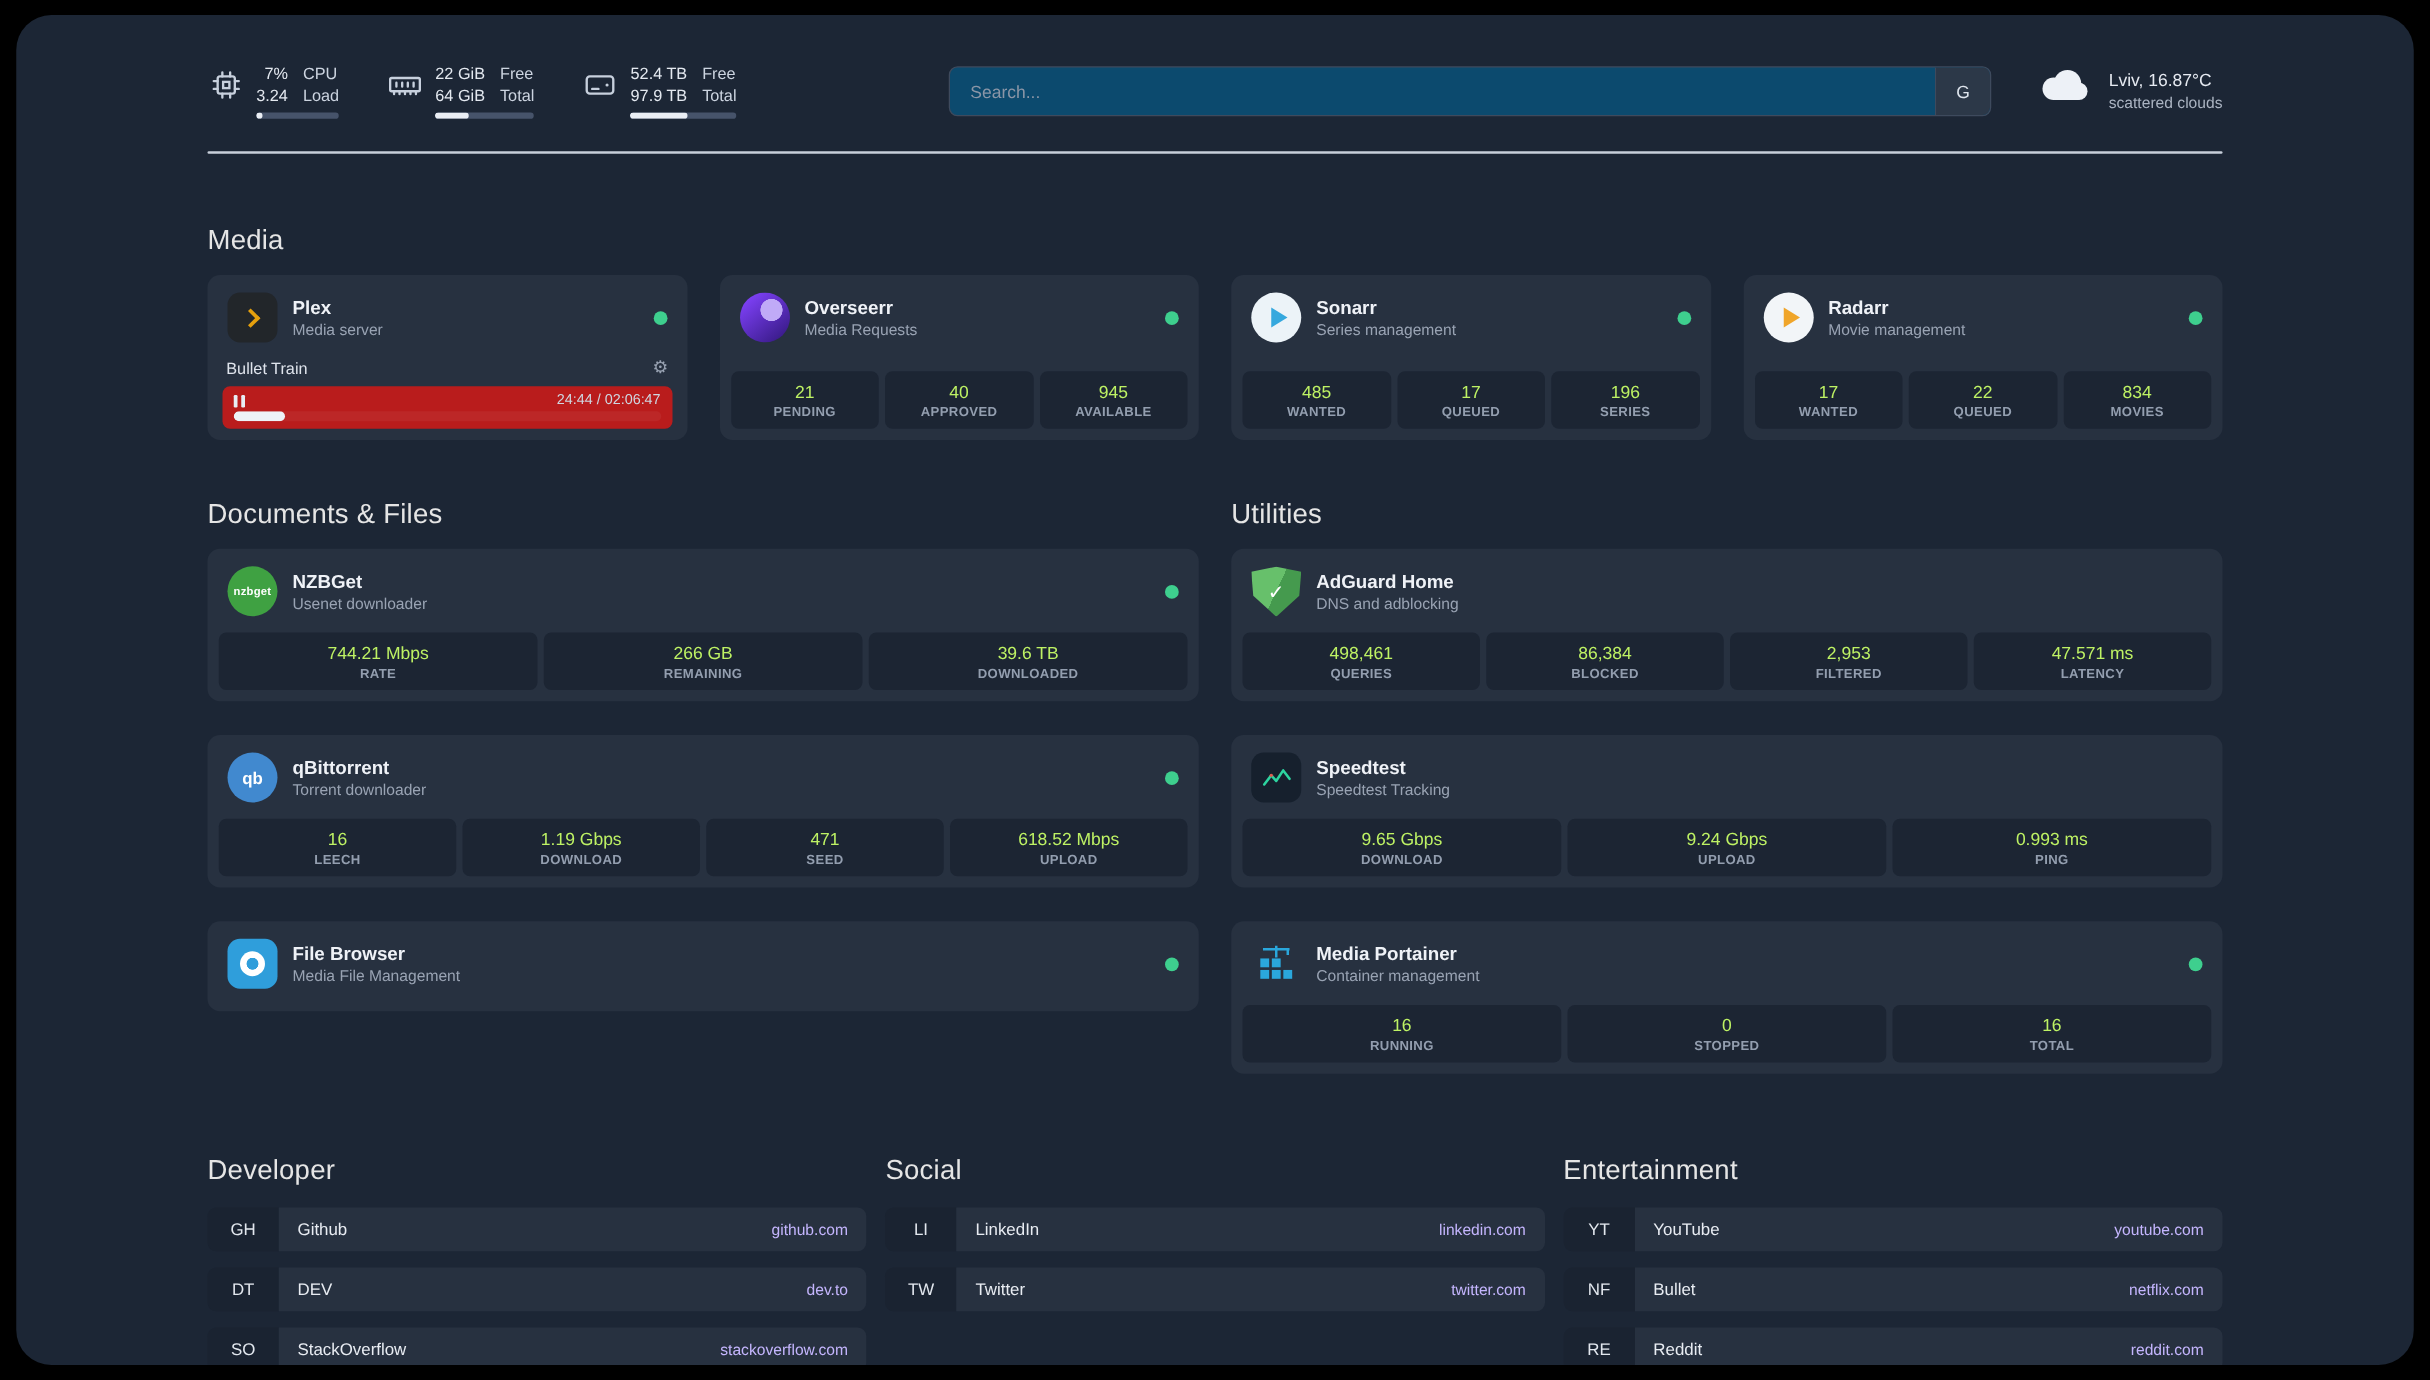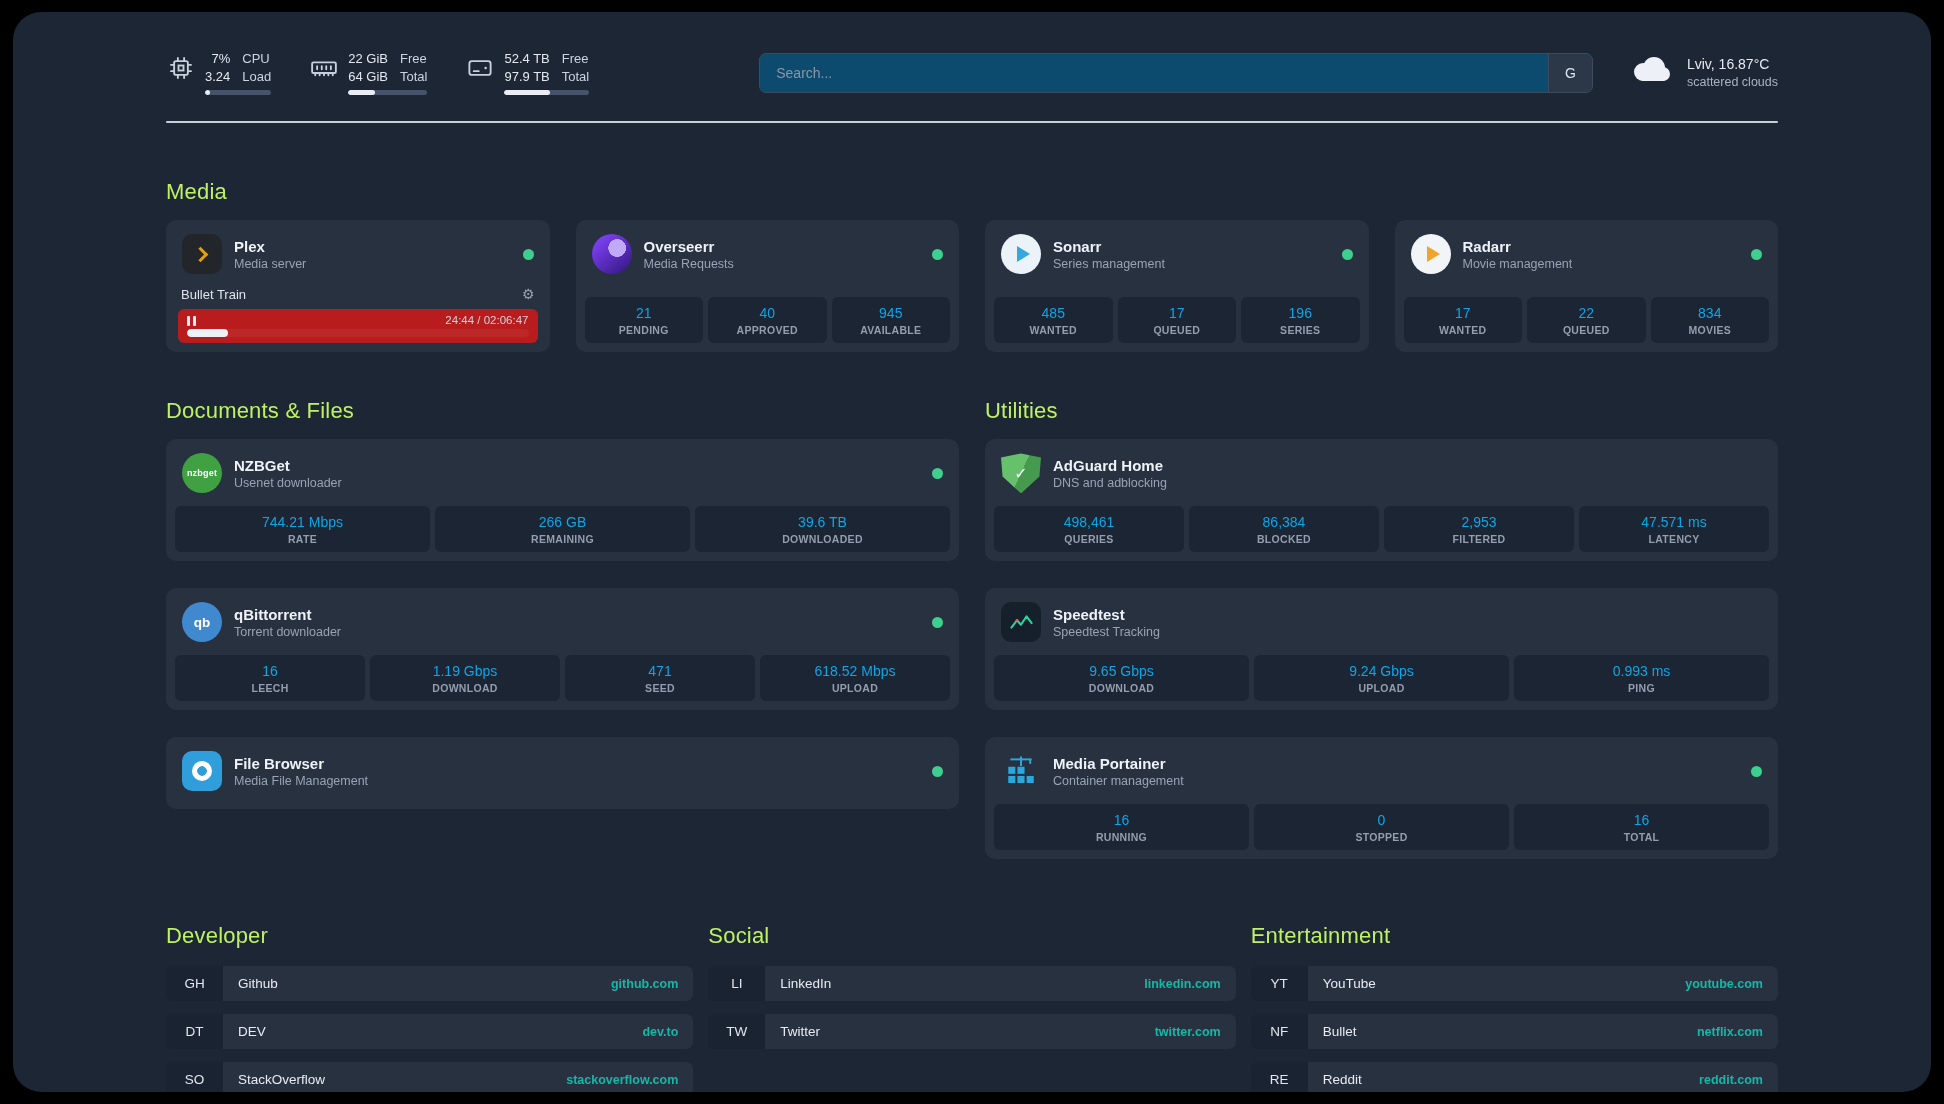--- a/index.html
+++ b/index.html
@@ -20,38 +20,38 @@
 .search{flex:1;margin:0 34px 0 170px;position:relative;min-width:0;}
 .search-input{width:100%;height:40px;background:#0c4a6e;border:1px solid #3e4a5d;border-radius:7px;color:#e3e8ef;font-size:14px;padding:0 58px 0 16px;outline:none;font-family:inherit;}
 .search-input::placeholder{color:#8b96a7;}
 .search-btn{position:absolute;right:1px;top:1px;bottom:1px;width:44px;background:#2c3848;border:none;border-left:1px solid #3e4a5d;border-radius:0 6px 6px 0;color:#dfe5ed;font-size:14px;cursor:pointer;font-family:inherit;}
 .weather{display:flex;align-items:center;gap:12px;flex:0 0 auto;}
 .weather-loc{font-size:14px;color:#e6eaf1;}
 .weather-cond{font-size:12.5px;color:#aab3c1;margin-top:3px;}
 .divider{height:2px;background:#c7cfda;margin-top:26px;border-radius:1px;}
 
 
-.section-title{font-size:22px;font-weight:500;color:#bef264;letter-spacing:.2px;}
+.section-title{font-size:22px;font-weight:500;color:#e5e5e5;letter-spacing:.2px;}
 .media-section{margin-top:56px;}
 .media-section .section-title{margin-bottom:15px;}
 .cards-4{display:grid;grid-template-columns:repeat(4,1fr);gap:26px;align-items:stretch;}
 .two-col{display:grid;grid-template-columns:1fr 1fr;gap:26px;margin-top:46px;align-items:start;}
 .two-col .section-title{margin-bottom:15px;}
 .stack{display:flex;flex-direction:column;gap:27px;}
 
 
 .card{background:#273140;border-radius:10px;padding:9px;display:flex;flex-direction:column;cursor:pointer;}
 .card-header{display:flex;align-items:center;gap:12px;padding:5px 7px;margin-bottom:4px;}
 .svc-titles{min-width:0;}
 .svc-name{font-size:15px;font-weight:600;color:#eff2f7;white-space:nowrap;}
 .svc-desc{font-size:12.5px;color:#99a3b3;margin-top:2px;white-space:nowrap;}
 .status-dot{width:11px;height:11px;border-radius:50%;background:#3ecf8e;margin-left:auto;flex:0 0 auto;}
 .stats-row{display:flex;gap:5px;margin-top:auto;padding-top:4px;}
 .stat{flex:1;background:#1c2533;border-radius:6px;text-align:center;padding:8px 4px 7px;min-width:0;}
-.stat-value{font-size:14px;color:#0ea5e9;white-space:nowrap;overflow:hidden;text-align:center;}
+.stat-value{font-size:14px;color:#bef264;white-space:nowrap;overflow:hidden;text-align:center;}
 .stat-label{font-size:10.5px;font-weight:700;color:#939eaf;margin-top:3px;letter-spacing:.3px;}
 
 
 .player{margin-top:2px;padding:0 3px;}
 .player-top{display:flex;justify-content:space-between;align-items:flex-start;font-size:13px;color:#dfe4ec;padding:2px 3px 7px;}
 .gear{color:#98a2b2;font-size:14px;cursor:pointer;font-family:"DejaVu Sans",sans-serif;line-height:1;}
 .player-bar{background:#b91c1c;border-radius:6px;padding:5px 9px 6px;}
 .player-row{display:flex;justify-content:space-between;align-items:center;}
 .pause{display:inline-flex;gap:3px;cursor:pointer;padding-top:1px;}
 .pause i{display:inline-block;width:3px;height:10px;background:#e8edf4;border-radius:1px;}
@@ -78,21 +78,21 @@
 .speedtest{border-radius:10px;background:#16202d;}
 .portainer{border-radius:10px;}
 
 
 .bookmarks-row{display:grid;grid-template-columns:repeat(3,1fr);gap:15px;margin-top:64px;padding-bottom:40px;align-items:start;}
 .bookmarks-row .section-title{margin-bottom:17px;}
 .bookmark{display:flex;height:35px;margin-bottom:13px;cursor:pointer;}
 .bm-abbr{width:57px;display:flex;align-items:center;justify-content:center;font-size:13.5px;color:#e2e7ee;background:#1a2331;border-radius:7px 0 0 7px;flex:0 0 auto;}
 .bm-body{flex:1;background:#273140;border-radius:0 7px 7px 0;display:flex;align-items:center;justify-content:space-between;padding:0 15px;min-width:0;}
 .bm-name{font-size:13.5px;color:#e8ecf2;}
-.bm-domain{font-size:12.5px;color:#14b8a6;font-weight:bold;}
+.bm-domain{font-size:12.5px;color:#c4b5fd;}
 </style>
 </head>
 <body>
 
 <div class="page">
   <div class="content">
 
     <header class="topbar">
       <div class="resources" id="resources">
           <div class="resource">

